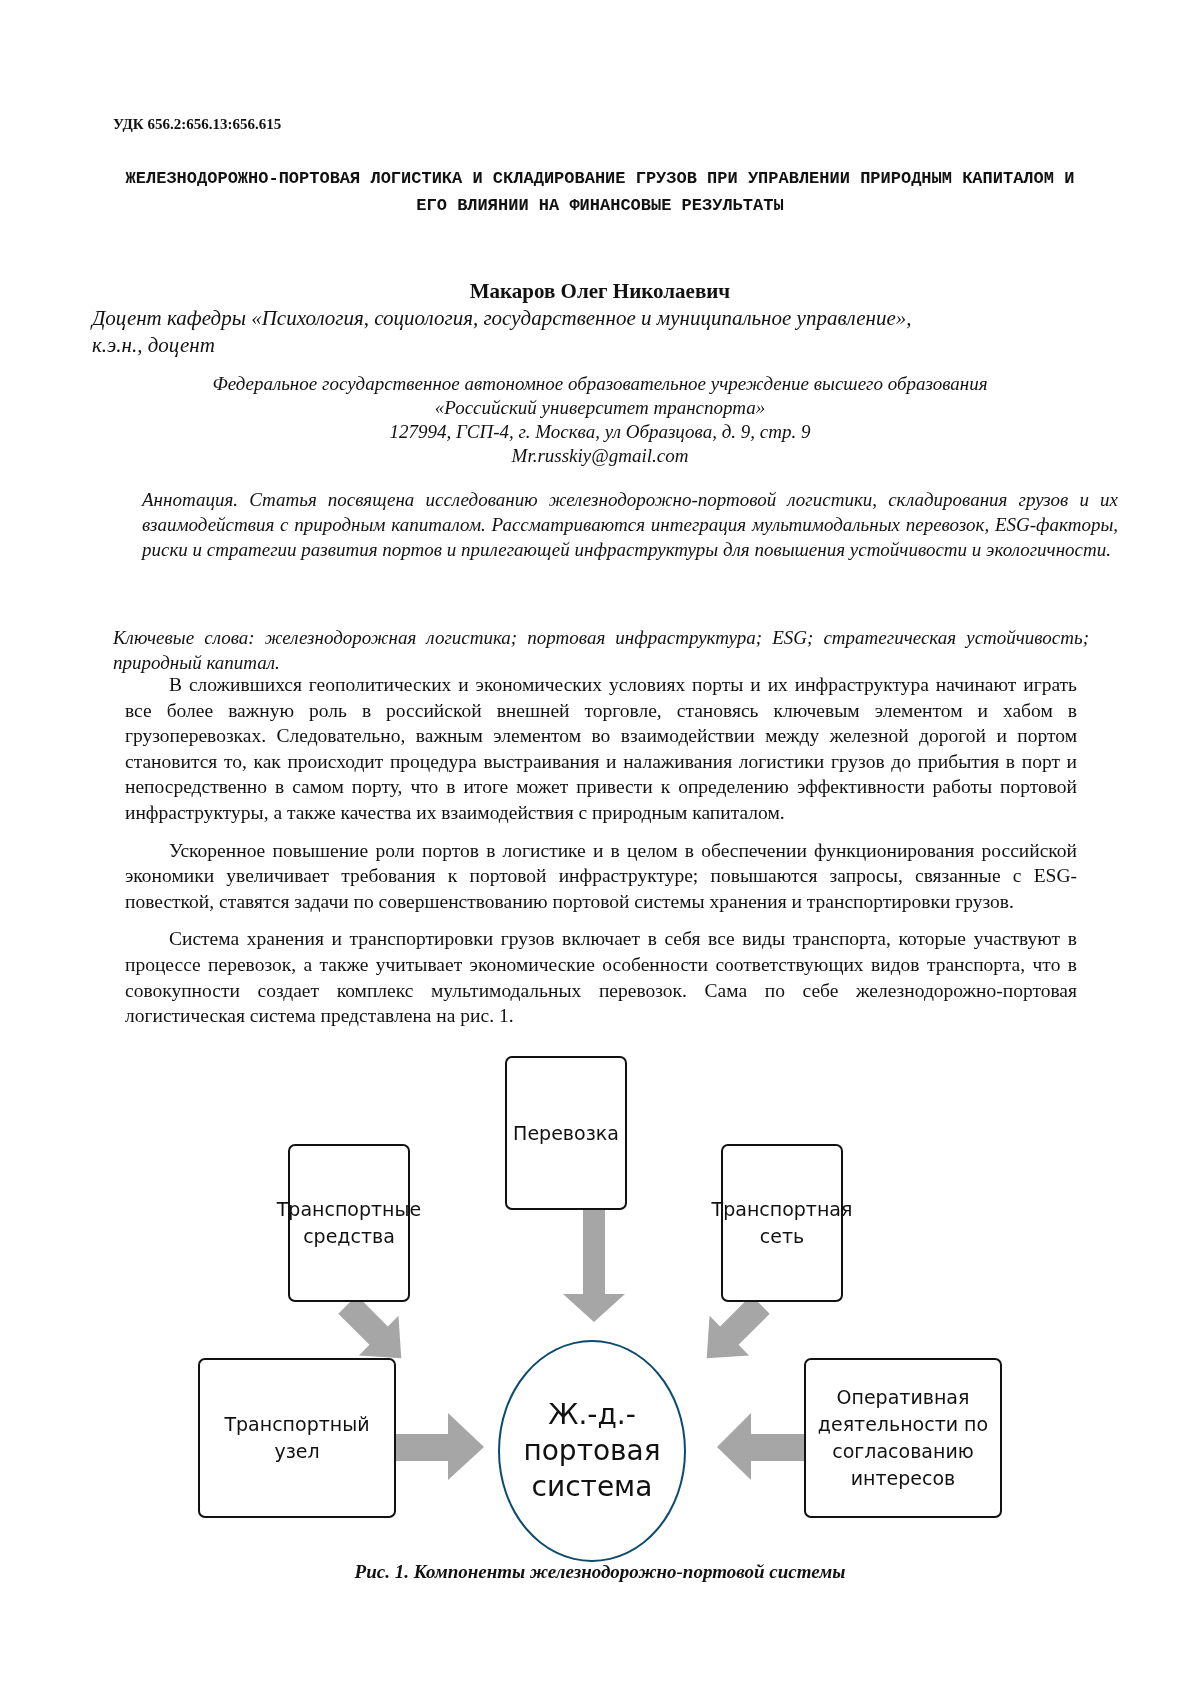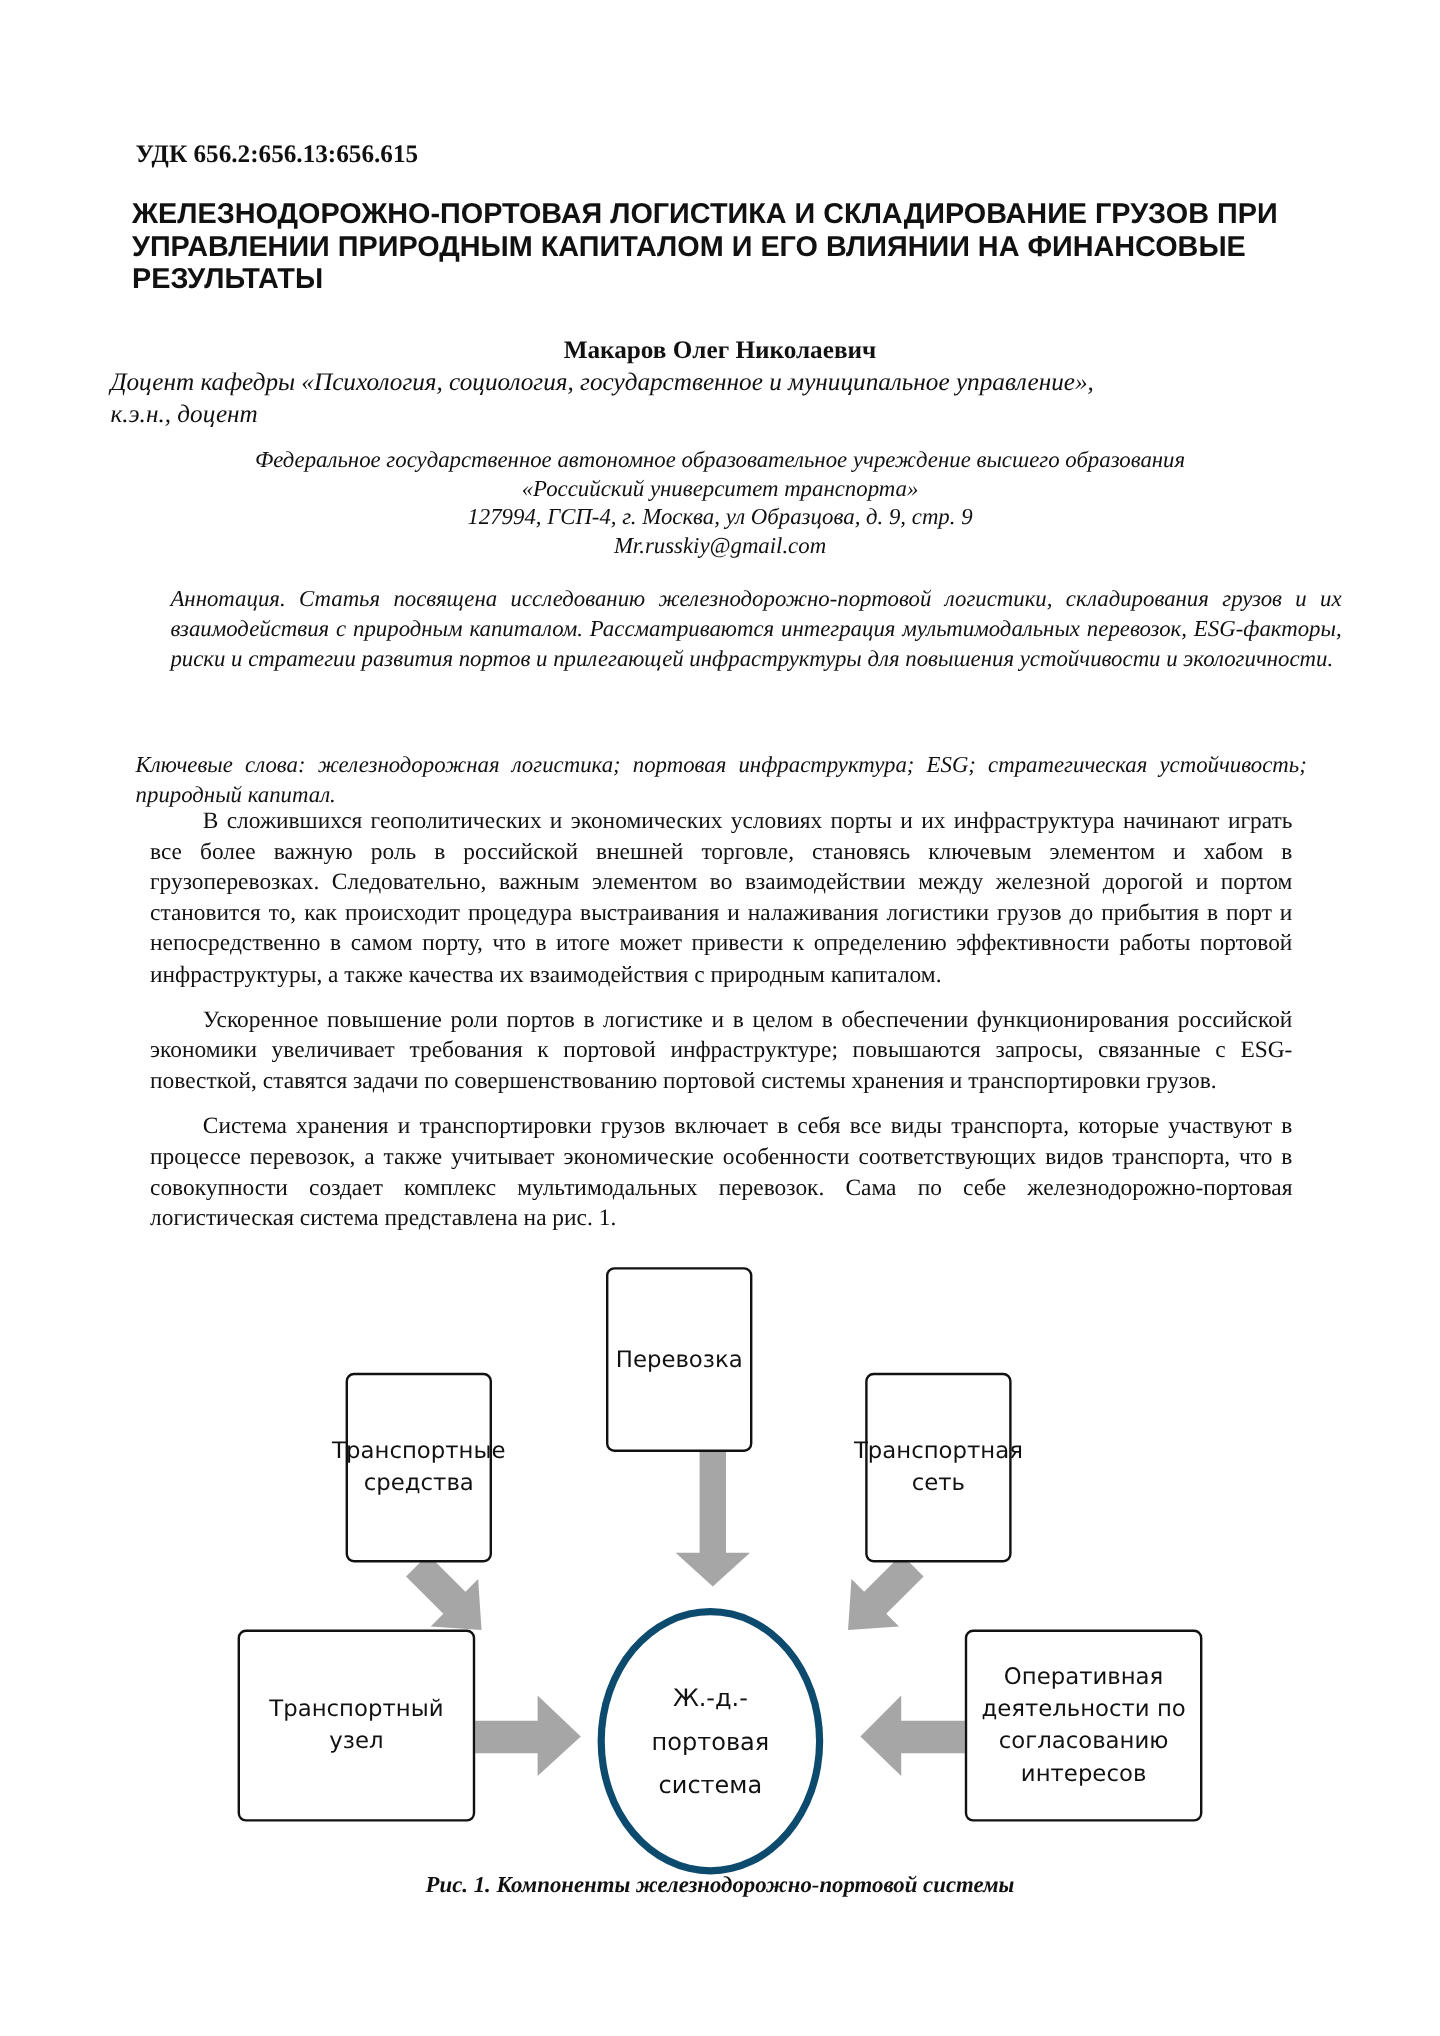--- a/index.html
+++ b/index.html
@@ -1,30 +1,30 @@
 <!DOCTYPE html>
 <html><head>
 <meta charset="utf-8">
 <style>
   html, body { margin: 0; padding: 0; background: #ffffff; }
   body { width: 1200px; height: 1697px; position: relative; overflow: hidden; color: #111; }
   .page { position: absolute; left: 0; top: 0; width: 1200px; height: 1697px; }
-  .udk { position: absolute; left: 113px; top: 116px; font-family: "Liberation Serif", serif; font-weight: bold; font-size: 21px; }
-  .title { position: absolute; left: 110px; top: 165px; width: 980px; text-align: left; font-family: Liberation Sans, sans-serif; font-weight: bold; font-size: 24px; line-height: 27px; }
+  .udk { position: absolute; left: 113px; top: 116px; font-family: "Liberation Serif", serif; font-weight: bold; font-size: 15px; }
+  .title { position: absolute; left: 110px; top: 165px; width: 980px; text-align: center; font-family: Liberation Mono, monospace; font-weight: bold; font-size: 17px; line-height: 27px; }
   .author { position: absolute; left: 110px; top: 279px; width: 980px; text-align: center; font-family: "Liberation Serif", serif; font-weight: bold; font-size: 21px; }
   .position { position: absolute; left: 92px; top: 305px; width: 980px; text-align: left; font-family: "Liberation Serif", serif; font-style: italic; font-size: 21px; line-height: 27px; }
   .affil { position: absolute; left: 110px; top: 372px; width: 980px; text-align: center; font-family: "Liberation Serif", serif; font-style: italic; font-size: 19px; line-height: 24px; }
   .abstract { position: absolute; left: 113px; top: 487px; width: 976px; text-align: justify; font-family: "Liberation Serif", serif; font-style: italic; font-size: 19px; line-height: 25px; margin-left: 29px; }
   .keywords { position: absolute; left: 113px; top: 625px; width: 976px; text-align: justify; font-family: "Liberation Serif", serif; font-style: italic; font-size: 19px; line-height: 25px; }
   .body-text { position: absolute; left: 113px; top: 660px; width: 976px; font-family: "Liberation Serif", serif; font-size: 19.5px; line-height: 25.6px; }
   .body-text p { margin: 12px; text-indent: 44px; text-align: justify; }
   .figure { position: absolute; left: 0; top: 0; width: 1200px; height: 1697px; pointer-events: none; }
   .figure svg { position: absolute; left: 0; top: 0; }
   .box { position: absolute; border: 2px solid #111; border-radius: 7px; background: #fff; display: flex; align-items: center; justify-content: center; text-align: center; font-family: "DejaVu Sans", sans-serif; font-size: 19px; line-height: 27px; box-sizing: border-box; padding: 0 8px; pointer-events: auto; }
-  .circle { position: absolute; left: 498px; top: 1382px; width: 184px; height: 184px; border: 6px solid #0c4a6e; border-radius: 50%; background: #fff; display: flex; align-items: center; justify-content: center; text-align: center; font-family: "DejaVu Sans", sans-serif; font-size: 20px; line-height: 36px; box-sizing: border-box; pointer-events: auto; }
+  .circle { position: absolute; left: 498px; top: 1382px; width: 184px; height: 184px; border: 2px solid #0c4a6e; border-radius: 50%; background: #fff; display: flex; align-items: center; justify-content: center; text-align: center; font-family: "DejaVu Sans", sans-serif; font-size: 28px; line-height: 36px; box-sizing: border-box; pointer-events: auto; }
   .caption { position: absolute; left: 110px; top: 1561px; width: 980px; text-align: center; font-family: "Liberation Serif", serif; font-style: italic; font-size: 19px; font-weight: bold; }
 </style>
 </head>
 <body>
 
 <div class="page">
   <div class="udk">УДК 656.2:656.13:656.615</div>
   <div class="title">ЖЕЛЕЗНОДОРОЖНО-ПОРТОВАЯ ЛОГИСТИКА И СКЛАДИРОВАНИЕ ГРУЗОВ ПРИ УПРАВЛЕНИИ ПРИРОДНЫМ КАПИТАЛОМ И ЕГО ВЛИЯНИИ НА ФИНАНСОВЫЕ РЕЗУЛЬТАТЫ</div>
   <div class="author">Макаров Олег Николаевич</div>
   <div class="position">

